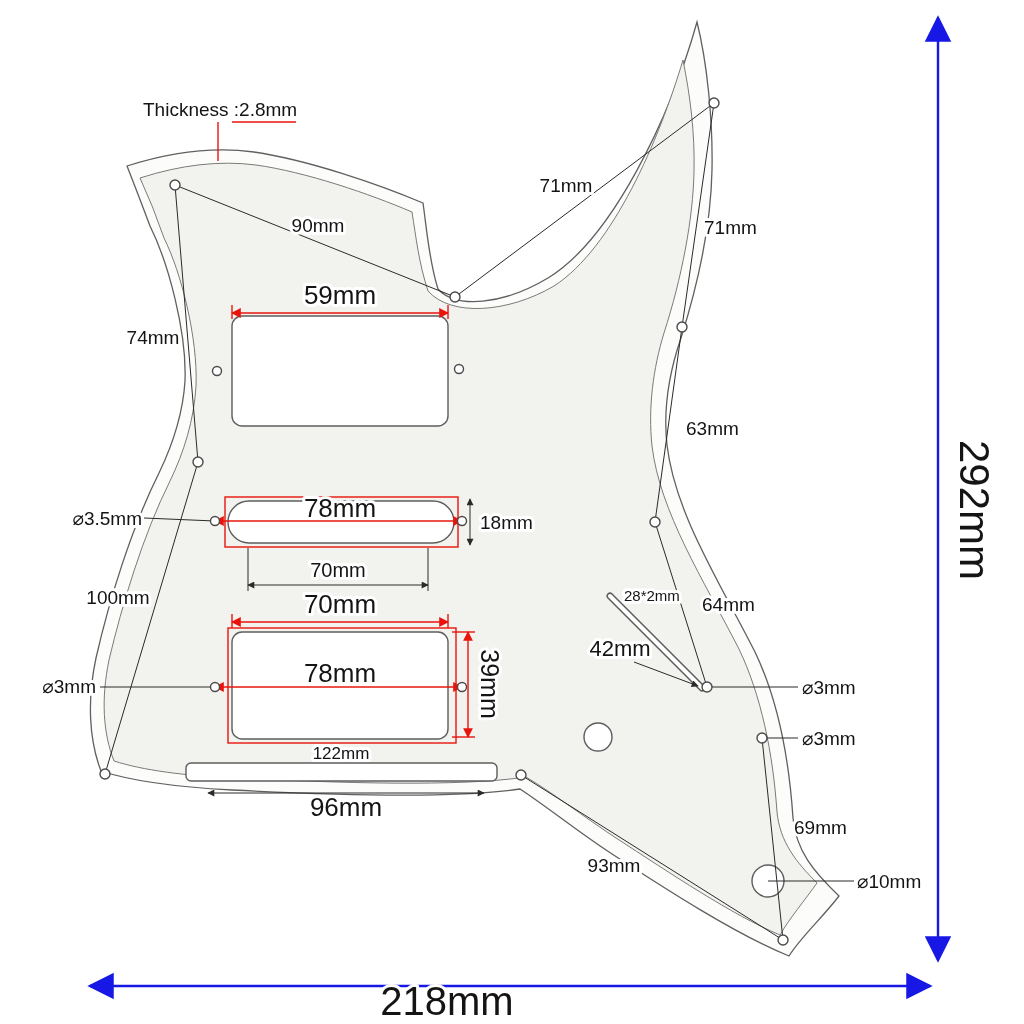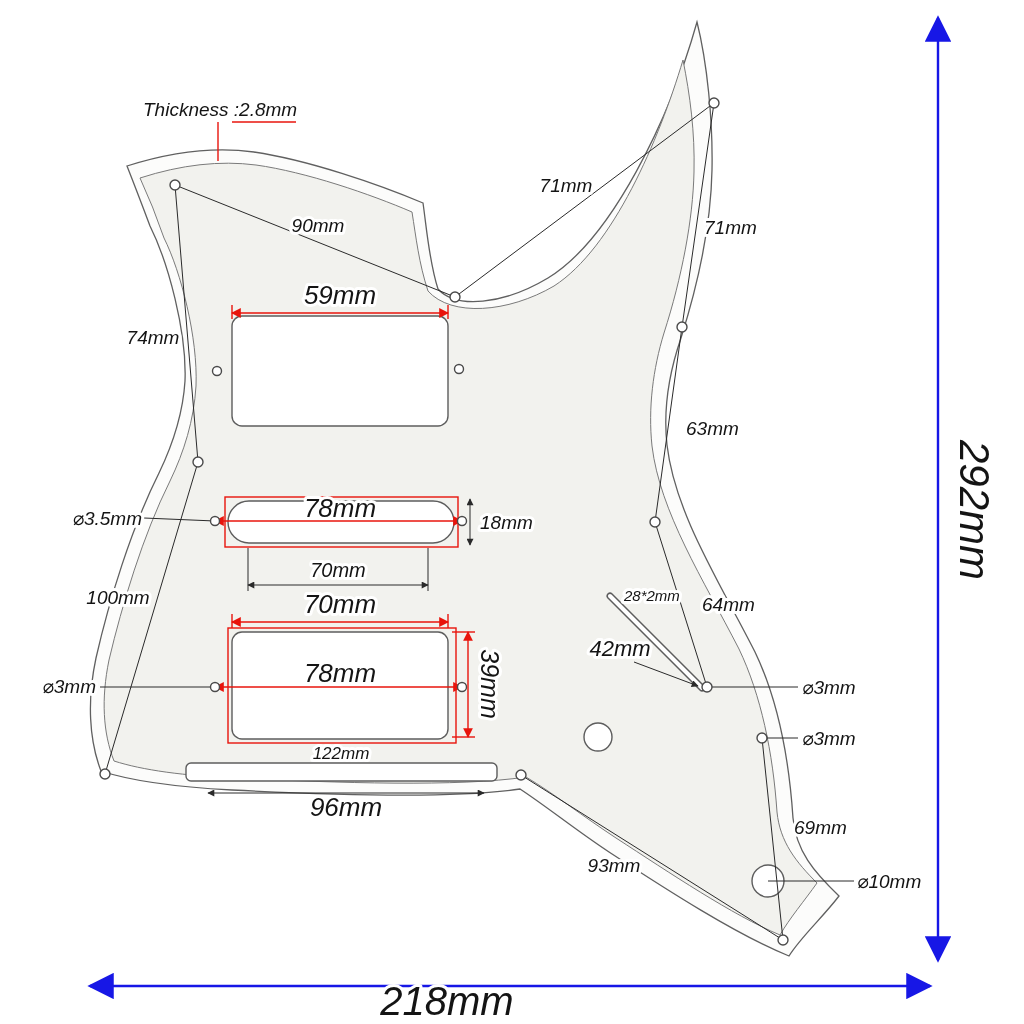--- a/index.html
+++ b/index.html
@@ -1,16 +1,16 @@
 <!DOCTYPE html>
 <html><head>
 <meta charset="utf-8">
 <style>
   html,body{margin:0;padding:0;background:#ffffff;}
-  .stage{position:relative;width:1024px;height:1024px;background:#ffffff;overflow:hidden;font-style:italic;}
+  .stage{position:relative;width:1024px;height:1024px;background:#ffffff;overflow:hidden;}
   svg text{font-family:"Liberation Sans","DejaVu Sans",sans-serif;fill:#141414;}
   .t15{font-size:15px}.t17{font-size:17px}.t19{font-size:19px}.t20{font-size:20px}
   .t22{font-size:22px}.t25{font-size:25px}.t26{font-size:26px}.t40{font-size:40px}.t42{font-size:42px}
   .halo{paint-order:stroke;stroke:#ffffff;stroke-width:6px;stroke-linejoin:round;}
   .leader{stroke:#2a2a2a;stroke-width:1;fill:none;}
   .red{stroke:#e8140c;stroke-width:1.4;fill:none;}
   .cut{fill:#ffffff;stroke:#5d5d5d;stroke-width:1.4;}
   .screw{fill:#ffffff;stroke:#4a4a4a;stroke-width:1.4;}
   .blue{stroke:#1717e6;stroke-width:2.4;fill:none;}
   .outer{fill:#fcfcfb;stroke:#606060;stroke-width:1.3;}

